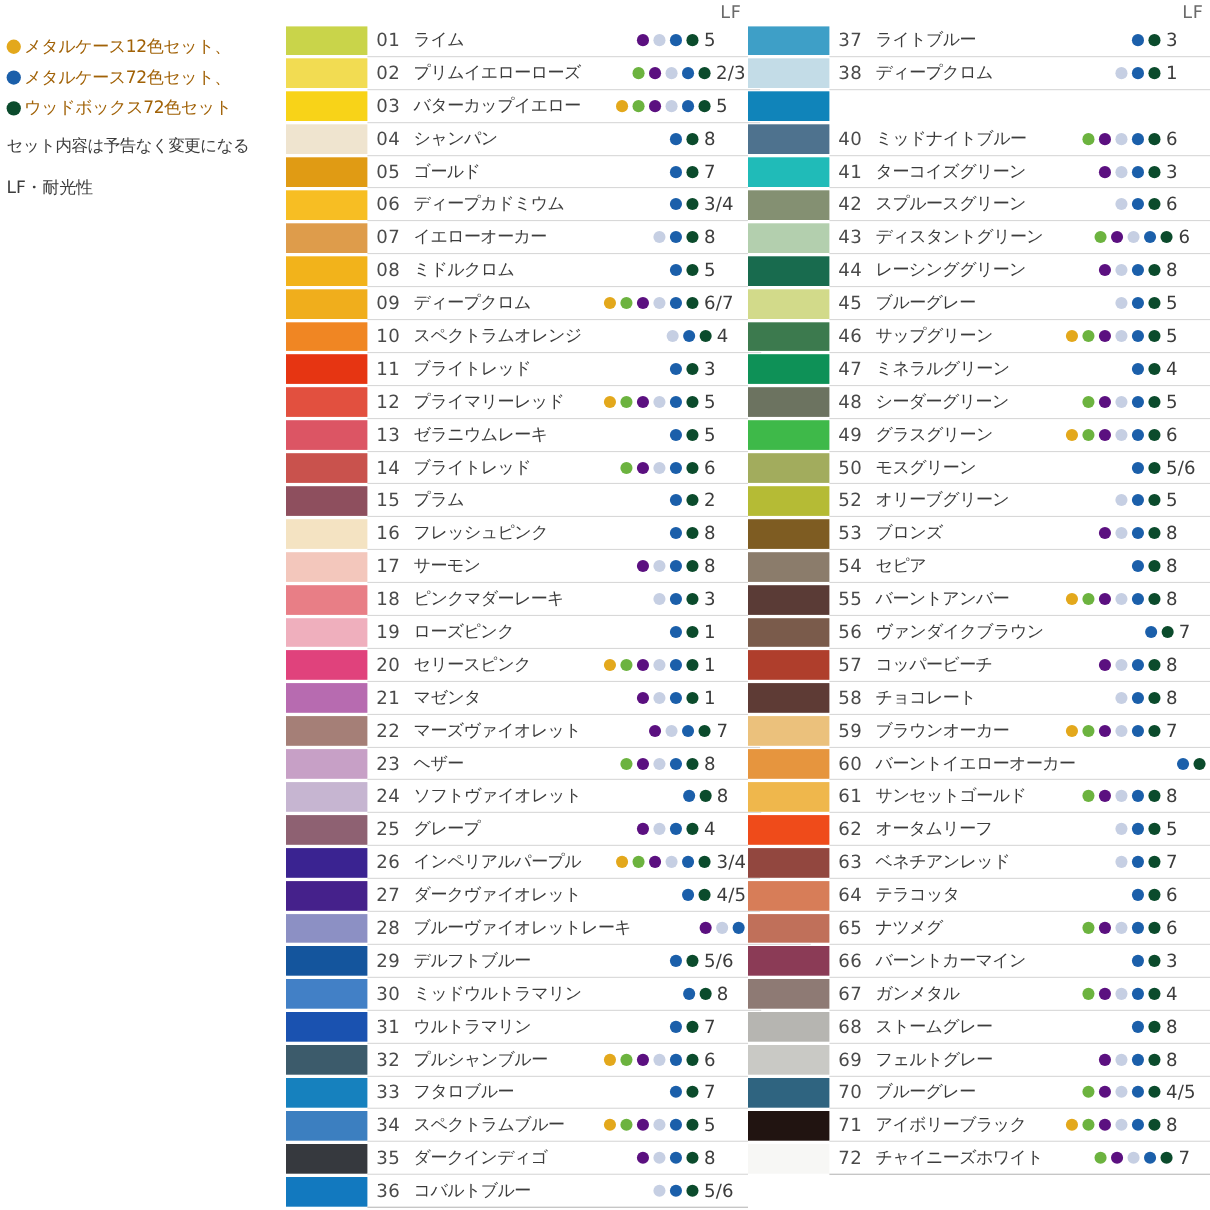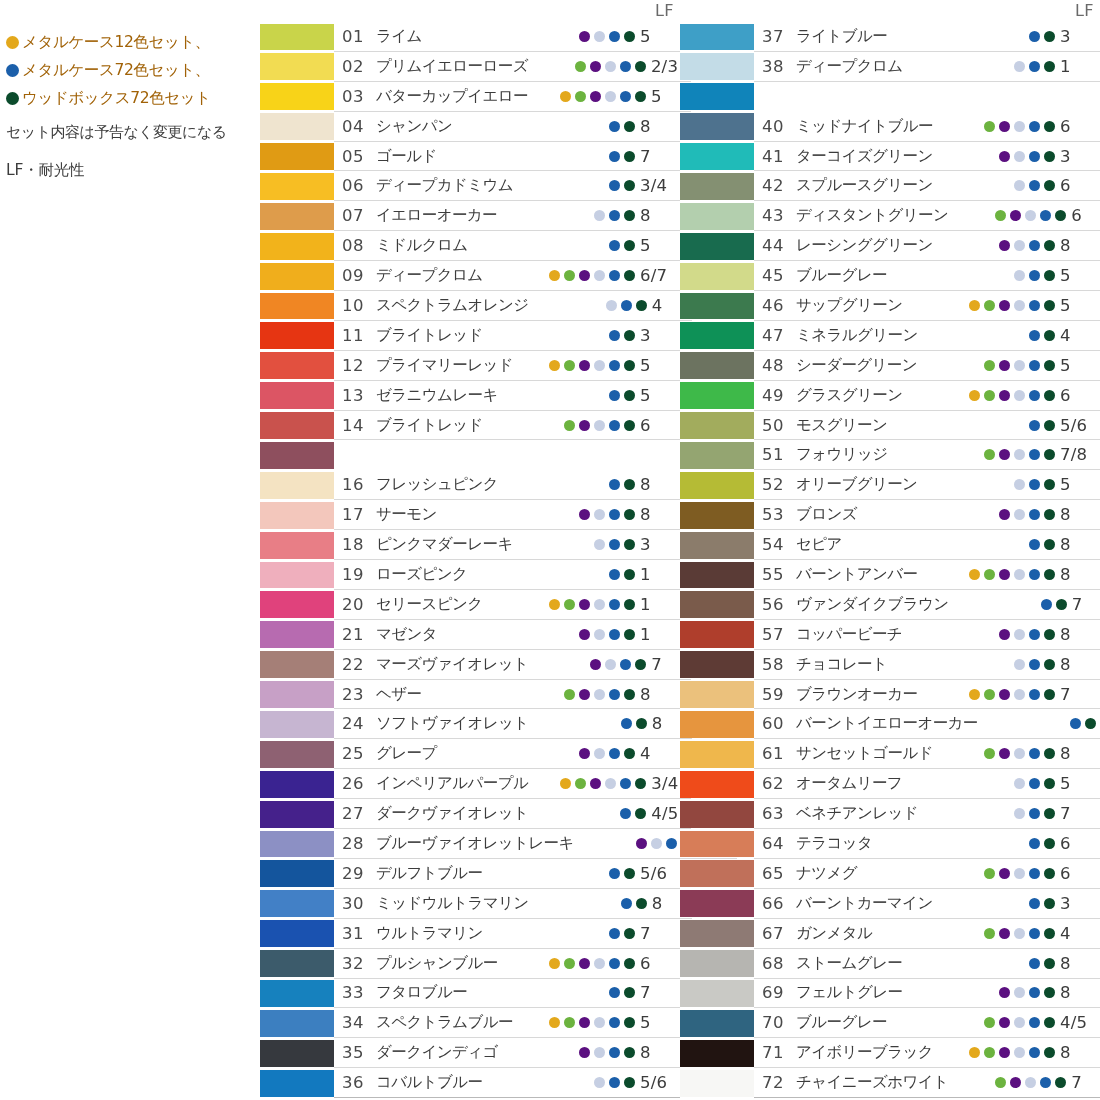--- a/index.html
+++ b/index.html
@@ -336,20 +336,33 @@
               <span class="dot" style="background: rgb(91, 16, 128);"></span>
               <span class="dot" style="background: rgb(198, 207, 227);"></span>
               <span class="dot" style="background: rgb(27, 95, 170);"></span>
               <span class="dot" style="background: rgb(11, 75, 44);"></span>
             </div>
             <div class="lf">6</div>
           </div>
         </div>
         <div class="row">
           <div class="swatch" style="background: rgb(142, 79, 94);"></div>
+          <div class="row-body">
+            <div class="num">15</div>
+            <div class="cname">プラム</div>
+            <div class="dots">
+              <span class="dot off" style="background: rgb(227, 168, 28);"></span>
+              <span class="dot off" style="background: rgb(108, 179, 63);"></span>
+              <span class="dot off" style="background: rgb(91, 16, 128);"></span>
+              <span class="dot off" style="background: rgb(198, 207, 227);"></span>
+              <span class="dot" style="background: rgb(27, 95, 170);"></span>
+              <span class="dot" style="background: rgb(11, 75, 44);"></span>
+            </div>
+            <div class="lf">2</div>
+          </div>
         </div>
         <div class="row">
           <div class="swatch" style="background: rgb(244, 227, 194);"></div>
           <div class="row-body">
             <div class="num">16</div>
             <div class="cname">フレッシュピンク</div>
             <div class="dots">
               <span class="dot off" style="background: rgb(227, 168, 28);"></span>
               <span class="dot off" style="background: rgb(108, 179, 63);"></span>
               <span class="dot off" style="background: rgb(91, 16, 128);"></span>
@@ -891,36 +904,20 @@
               <span class="dot off" style="background: rgb(108, 179, 63);"></span>
               <span class="dot off" style="background: rgb(91, 16, 128);"></span>
               <span class="dot off" style="background: rgb(198, 207, 227);"></span>
               <span class="dot" style="background: rgb(27, 95, 170);"></span>
               <span class="dot" style="background: rgb(11, 75, 44);"></span>
             </div>
             <div class="lf">5/6</div>
           </div>
         </div>
         <div class="row">
-          <div class="swatch" style="background: rgb(148, 165, 113);"></div>
-          <div class="row-body">
-            <div class="num">51</div>
-            <div class="cname">フォウリッジ</div>
-            <div class="dots">
-              <span class="dot off" style="background: rgb(227, 168, 28);"></span>
-              <span class="dot" style="background: rgb(108, 179, 63);"></span>
-              <span class="dot" style="background: rgb(91, 16, 128);"></span>
-              <span class="dot" style="background: rgb(198, 207, 227);"></span>
-              <span class="dot" style="background: rgb(27, 95, 170);"></span>
-              <span class="dot" style="background: rgb(11, 75, 44);"></span>
-            </div>
-            <div class="lf">7/8</div>
-          </div>
-        </div>
-        <div class="row">
           <div class="swatch" style="background: rgb(181, 187, 53);"></div>
           <div class="row-body">
             <div class="num">52</div>
             <div class="cname">オリーブグリーン</div>
             <div class="dots">
               <span class="dot off" style="background: rgb(227, 168, 28);"></span>
               <span class="dot off" style="background: rgb(108, 179, 63);"></span>
               <span class="dot off" style="background: rgb(91, 16, 128);"></span>
               <span class="dot" style="background: rgb(198, 207, 227);"></span>
               <span class="dot" style="background: rgb(27, 95, 170);"></span>

